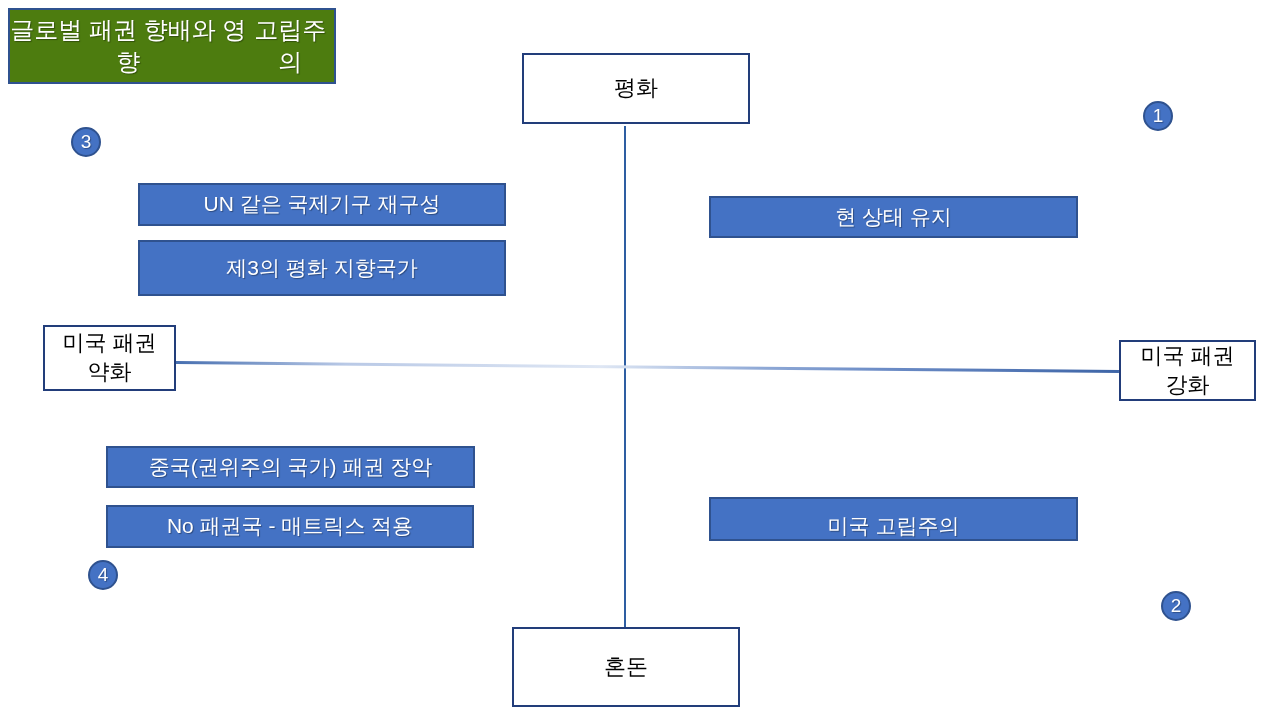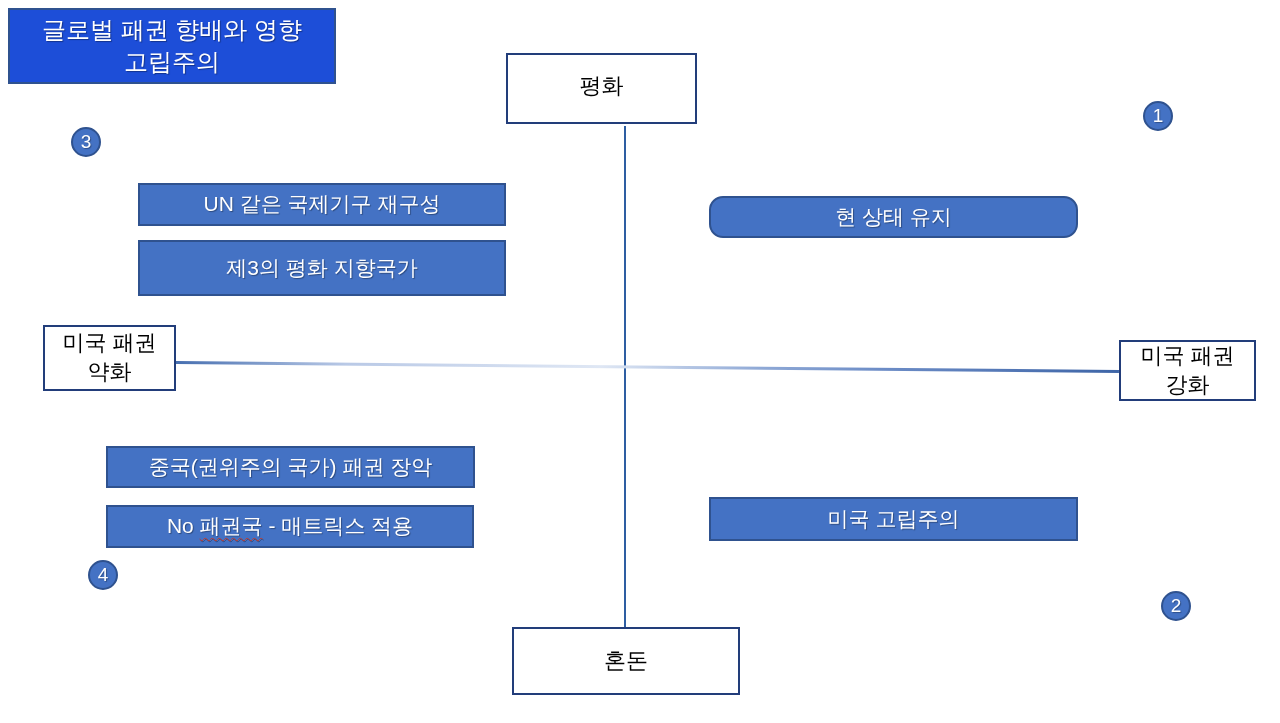--- a/index.html
+++ b/index.html
@@ -22,25 +22,24 @@
     align-items: center;
     justify-content: center;
     text-align: center;
     font-size: 21px;
     text-shadow: 1px 1px 1px rgba(0,0,0,0.35);
     line-height: 1.25;
   }
 
   
   .title-box {
-    background: #1d4ed8;
+    background: #4d7c0f;
     border: 2px solid #2F528F;
     color: #ffffff;
     display: flex;
-    flex-direction: column;
     align-items: center;
     justify-content: center;
     text-align: center;
     font-size: 24px;
     line-height: 1.35;
     text-shadow: 1px 1px 1px rgba(0,0,0,0.35);
   }
 
   
   .white-box {
@@ -79,45 +78,44 @@
   .h-line {
     height: 3px;
     background: linear-gradient(90deg,
       #476FB0 0%, #B9C9E6 18%, #DFE7F4 45%,
       #8FA9D6 62%, #6C8CC6 75%, #3E65A7 100%);
     transform: rotate(0.55deg);
     transform-origin: left center;
   }
 
   .misspelled {
-    text-decoration: underline;
     text-decoration-style: wavy;
     text-decoration-color: #C0392B;
     text-decoration-thickness: 1px;
     text-underline-offset: 4px;
   }
 </style>
 </head>
 <body>
 
 <div class="canvas">
 
   <div class="abs title-box" style="left:8px; top:8px; width:328px; height:76px;">
     <div>글로벌 패권 향배와 영향</div>
     <div>고립주의</div>
   </div>
 
   <div class="abs v-line" style="left:624px; top:126px; height:501px;"></div>
   <div class="abs h-line" style="left:176px; top:361px; width:943px;"></div>
 
-  <div class="abs white-box" style="left:506px; top:53px; width:191px; height:71px;font-family:Liberation Mono, monospace;">
+  <div class="abs white-box" style="left:522px; top:53px; width:228px; height:71px;">
     <div>평화</div>
   </div>
 
-  <div class="abs white-box" style="left:512px; top:627px; width:228px; height:68px;">
+  <div class="abs white-box" style="left:512px; top:627px; width:228px; height:80px;">
     <div>혼돈</div>
   </div>
 
   <div class="abs white-box" style="left:43px; top:325px; width:133px; height:66px;">
     <div>미국 패권</div>
     <div>약화</div>
   </div>
 
   <div class="abs white-box" style="left:1119px; top:340px; width:137px; height:61px;">
     <div>미국 패권</div>
@@ -125,33 +123,33 @@
   </div>
 
   <div class="abs blue-box" style="left:138px; top:183px; width:368px; height:43px;">
     <div>UN 같은 국제기구 재구성</div>
   </div>
 
   <div class="abs blue-box" style="left:138px; top:240px; width:368px; height:56px;">
     <div>제3의 평화 지향국가</div>
   </div>
 
-  <div class="abs blue-box" style="left:709px; top:196px; width:369px; height:42px;border-radius:14px;">
+  <div class="abs blue-box" style="left:709px; top:196px; width:369px; height:42px;">
     <div>현 상태 유지</div>
   </div>
 
   <div class="abs blue-box" style="left:106px; top:446px; width:369px; height:42px;">
     <div>중국(권위주의 국가) 패권 장악</div>
   </div>
 
   <div class="abs blue-box" style="left:106px; top:505px; width:368px; height:43px;">
     <div><span>No </span><span class="misspelled">패권국</span><span> - 매트릭스 적용</span></div>
   </div>
 
-  <div class="abs blue-box" style="left:709px; top:497px; width:369px; height:44px;">
+  <div class="abs blue-box" style="left:709px; top:497px; width:369px; height:44px;align-items:flex-end;">
     <div>미국 고립주의</div>
   </div>
 
   <div class="abs badge" style="left:1143px; top:101px;">
     <span>1</span>
   </div>
 
   <div class="abs badge" style="left:71px; top:127px;">
     <span>3</span>
   </div>

